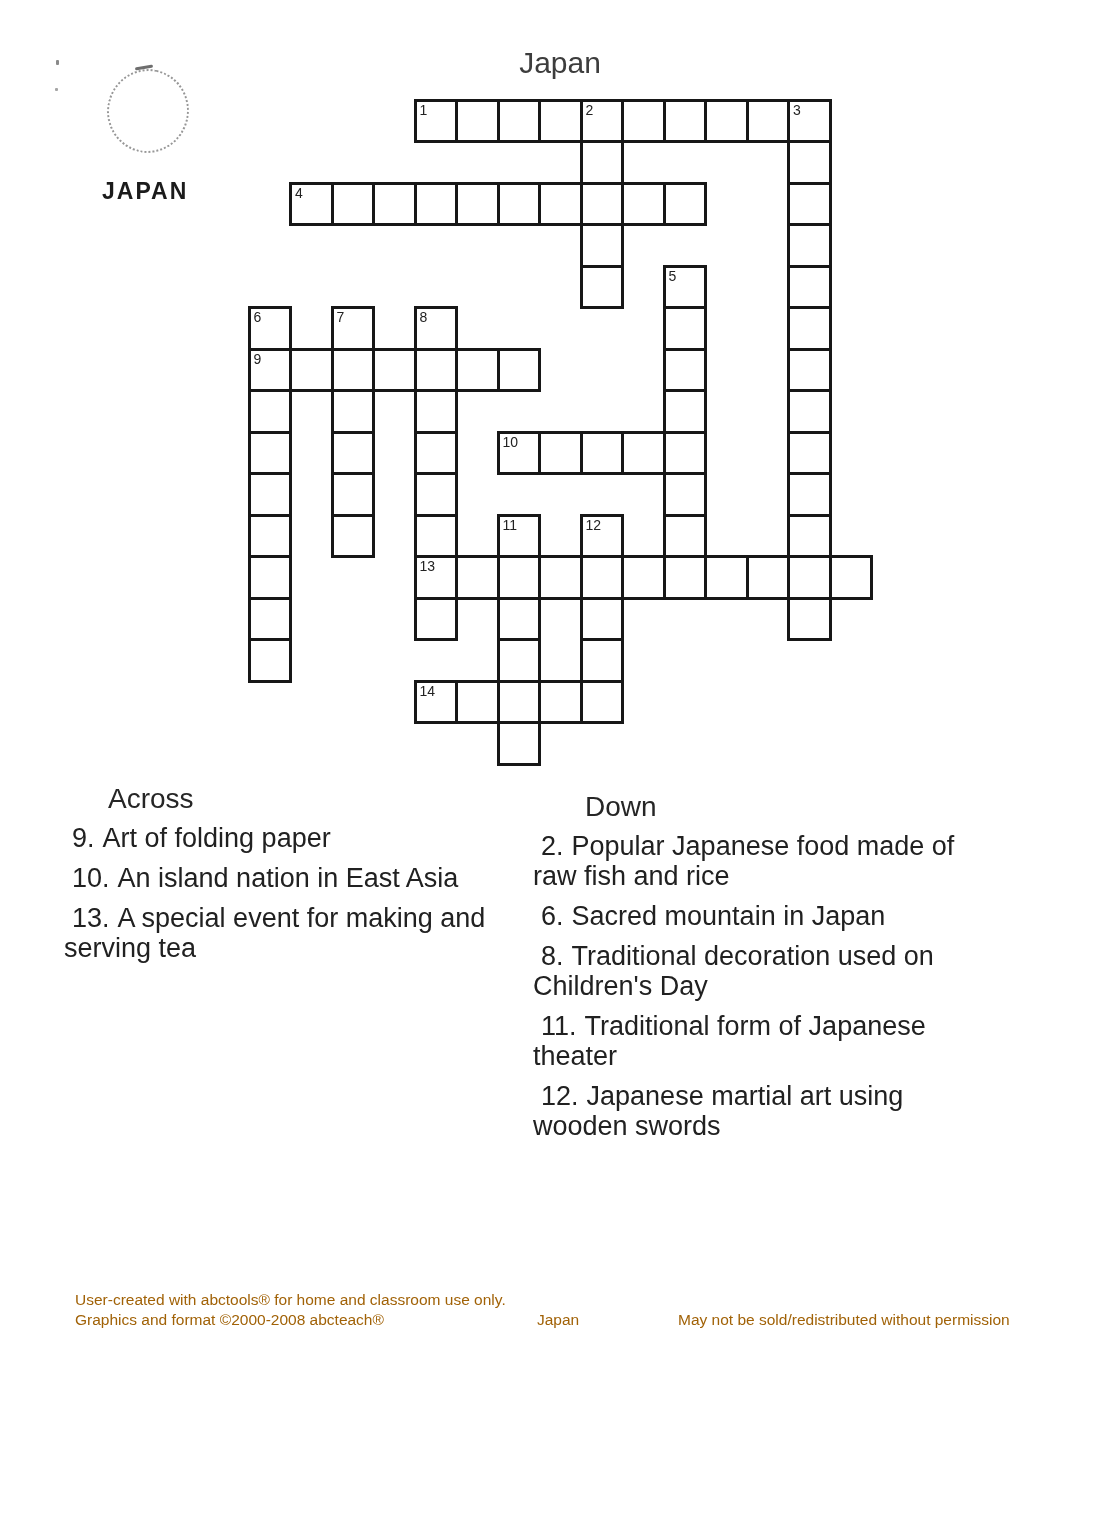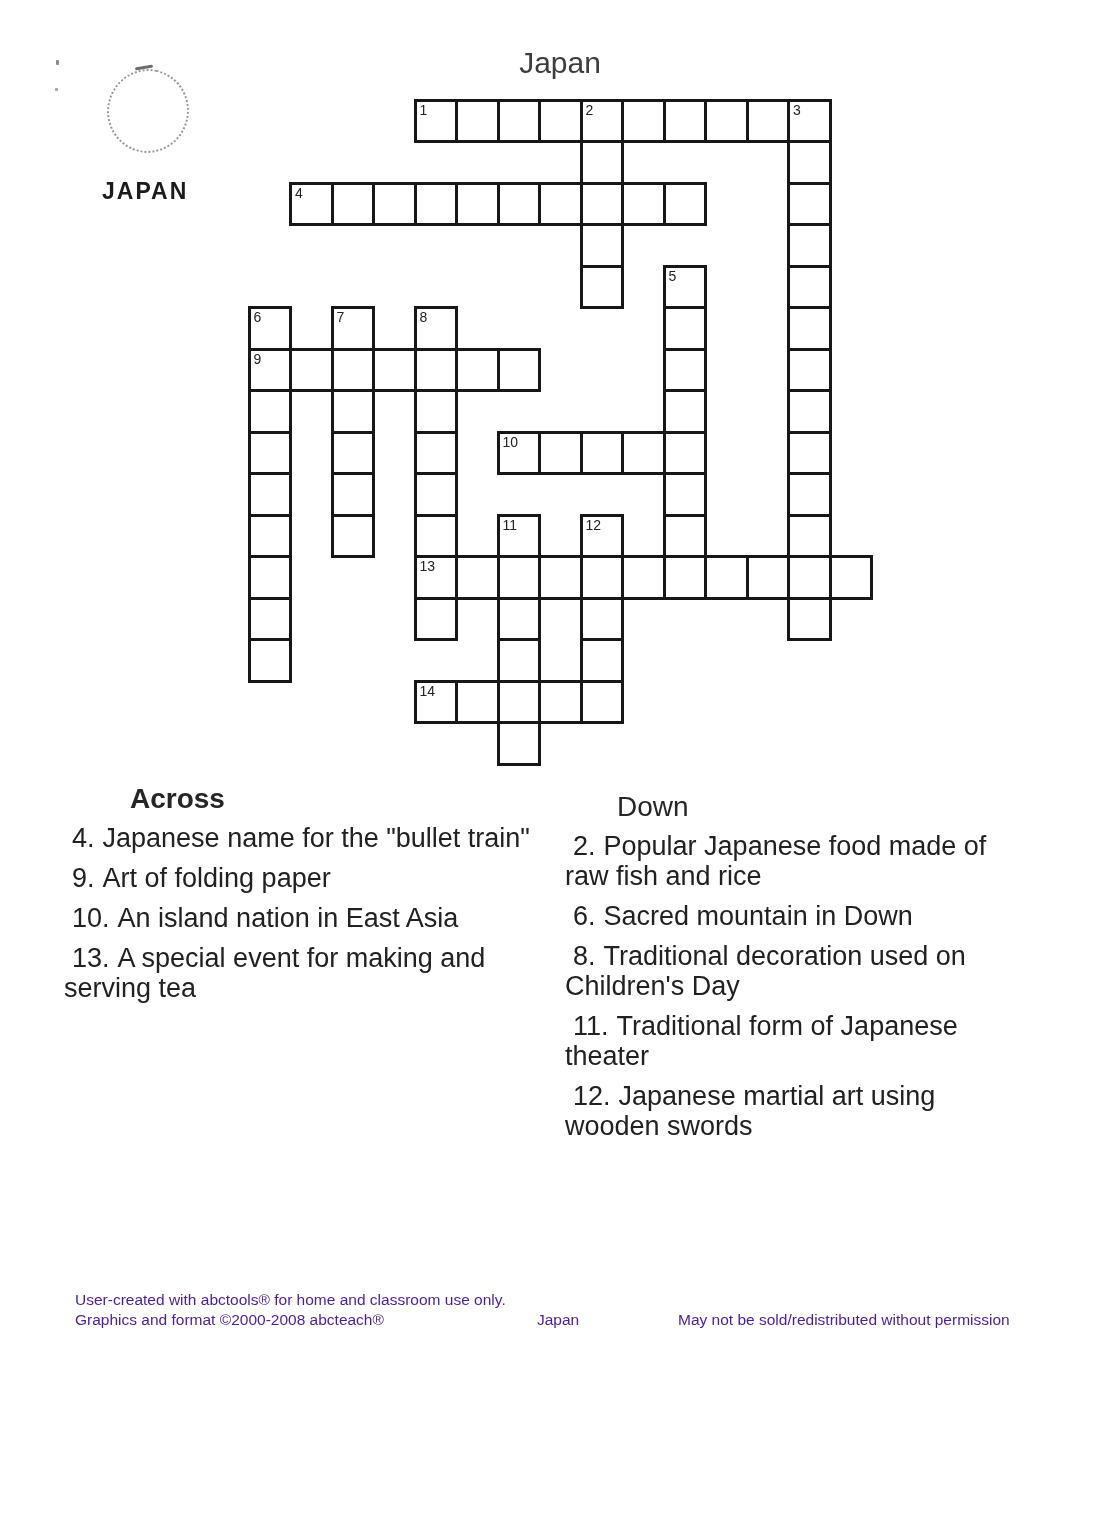--- a/index.html
+++ b/index.html
@@ -31,29 +31,29 @@
   .cell {
     position:absolute; box-sizing:border-box; background:#ffffff;
     border:3px solid #171717;
   }
   .cell .num {
     position:absolute; top:1px; left:3px; font-size:14px; line-height:15px;
     color:#222222;
   }
   .clues { position:absolute; font-size:27px; line-height:30px; color:#212121; }
   .clues-across { left:64px; top:783px; width:480px; }
-  .clues-down { left:565px; top:783px; width:472px; padding-top:8px; }
+  .clues-down { left:533px; top:783px; width:472px; padding-top:8px; }
   .clues-heading { font-size:28px; line-height:32px; margin-bottom:8px; color:#262626; }
-  .clues-across .clues-heading { margin-left:66px;font-weight:bold; }
+  .clues-across .clues-heading { margin-left:44px; }
   .clues-down .clues-heading { margin-left:52px; }
   .clue { margin-bottom:10px; text-indent:8px; }
   .clue .lbl { margin-right:8px; }
   .footer {
     position:absolute; left:75px; top:1290px; width:1000px;
-    font-size:15.5px; line-height:19px; color:#4c1d95;
+    font-size:15.5px; line-height:19px; color:#a16207;
   }
   .f-line2 { position:relative; margin-top:1px; height:20px; }
   .f-center { position:absolute; left:462px; top:0; }
   .f-right { position:absolute; left:603px; top:0; }
 </style>
 </head>
 <body>
 
 <div class="page">
 
@@ -185,30 +185,29 @@
       <div class="cell" style="left: 828.5px; top: 555px; width: 44.5px; height: 44.5px;"></div>
       <div class="cell" style="left: 413.5px; top: 679.5px; width: 44.5px; height: 44.5px;">
         <span class="num">14</span>
       </div>
       <div class="cell" style="left: 455px; top: 679.5px; width: 44.5px; height: 44.5px;"></div>
       <div class="cell" style="left: 538px; top: 679.5px; width: 44.5px; height: 44.5px;"></div>
     </div>
 
   <div class="clues clues-across">
     <div class="clues-heading">Across</div>
-    <div class="clue"><span class="lbl">4.</span><span class="txt">Japanese name for the "bullet train"</span></div>
     <div class="clue"><span class="lbl">9.</span><span class="txt">Art of folding paper</span></div>
     <div class="clue"><span class="lbl">10.</span><span class="txt">An island nation in East Asia</span></div>
     <div class="clue"><span class="lbl">13.</span><span class="txt">A special event for making and serving tea</span></div>
   </div>
 
   <div class="clues clues-down">
     <div class="clues-heading">Down</div>
     <div class="clue"><span class="lbl">2.</span><span class="txt">Popular Japanese food made of raw fish and rice</span></div>
-    <div class="clue"><span class="lbl">6.</span><span class="txt">Sacred mountain in Down</span></div>
+    <div class="clue"><span class="lbl">6.</span><span class="txt">Sacred mountain in Japan</span></div>
     <div class="clue"><span class="lbl">8.</span><span class="txt">Traditional decoration used on Children's Day</span></div>
     <div class="clue"><span class="lbl">11.</span><span class="txt">Traditional form of Japanese theater</span></div>
     <div class="clue"><span class="lbl">12.</span><span class="txt">Japanese martial art using wooden swords</span></div>
   </div>
 
   <div class="footer">
     <div class="f-line1">User-created with abctools® for home and classroom use only.</div>
     <div class="f-line2">
       <span class="f-left">Graphics and format ©2000-2008 abcteach®</span>
       <span class="f-center">Japan</span>

